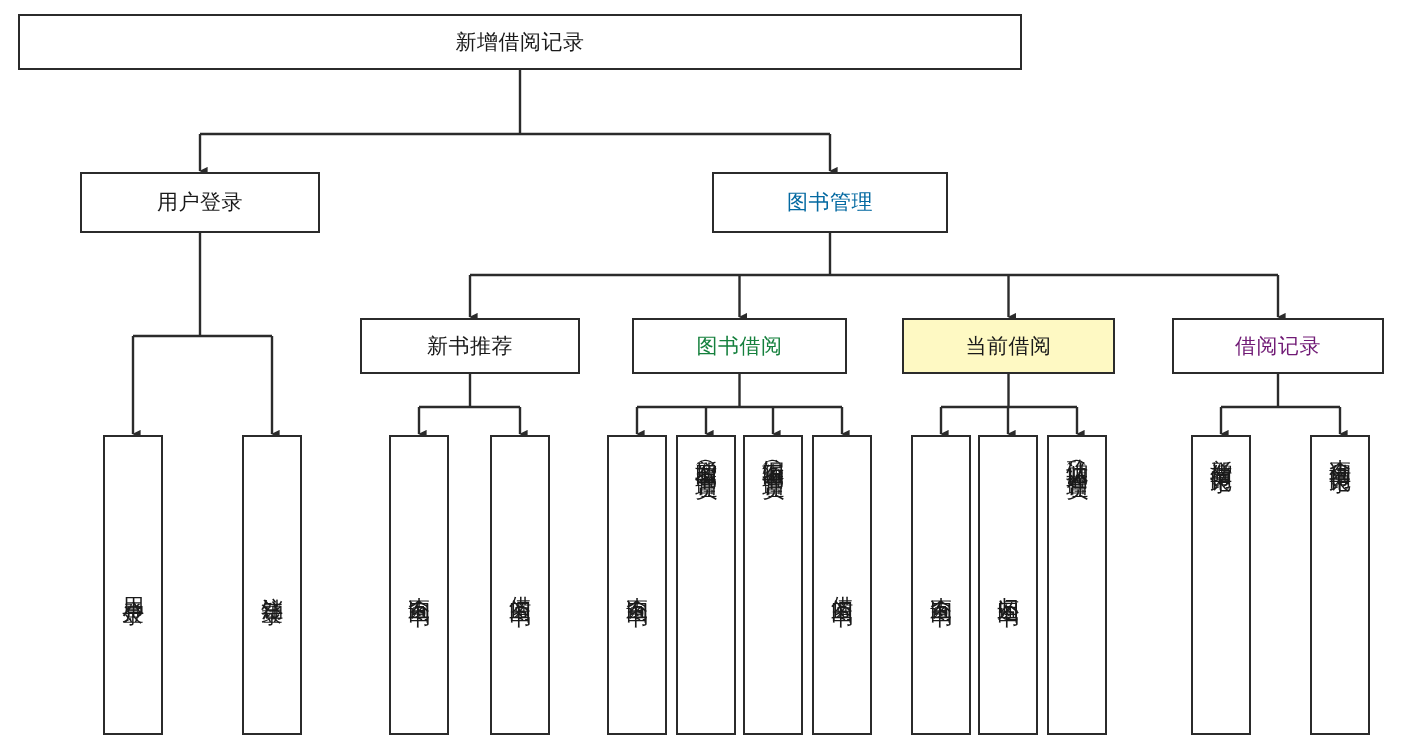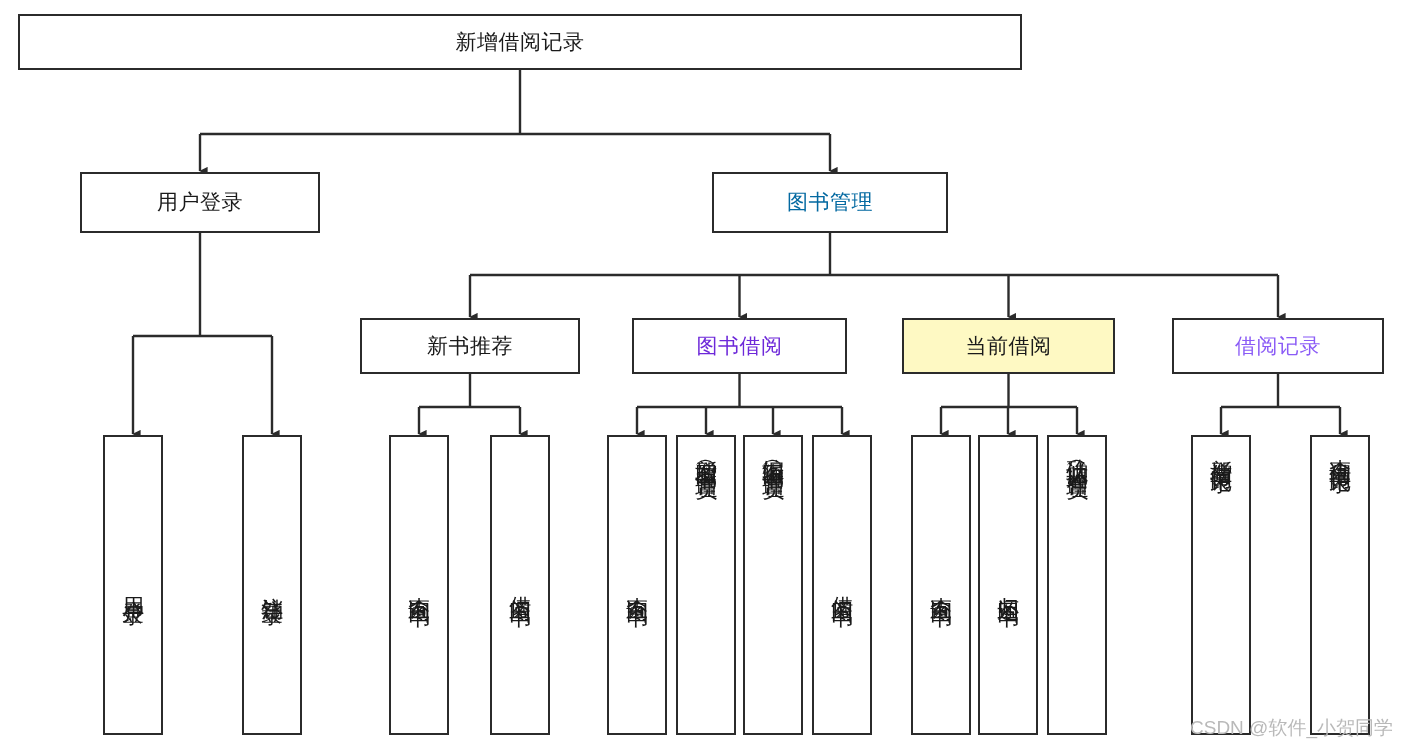--- a/index.html
+++ b/index.html
@@ -122,27 +122,27 @@
       <div class="node" style="left: 80px; top: 172px; width: 240px; height: 61px; border-color: rgb(43, 43, 43); background: rgb(255, 255, 255);">
         <span class="node-label" style="color: rgb(26, 26, 26);">用户登录</span>
       </div>
       <div class="node" style="left: 712px; top: 172px; width: 236px; height: 61px; border-color: rgb(43, 43, 43); background: rgb(255, 255, 255);">
         <span class="node-label" style="color: #0369a1;">图书管理</span>
       </div>
       <div class="node" style="left: 360px; top: 318px; width: 220px; height: 56px; border-color: rgb(43, 43, 43); background: rgb(255, 255, 255);">
         <span class="node-label" style="color: rgb(26, 26, 26);">新书推荐</span>
       </div>
       <div class="node" style="left: 632px; top: 318px; width: 215px; height: 56px; border-color: rgb(43, 43, 43); background: rgb(255, 255, 255);">
-        <span class="node-label" style="color: #6d28d9;">图书借阅</span>
+        <span class="node-label" style="color: #15803d;">图书借阅</span>
       </div>
       <div class="node" style="left: 902px; top: 318px; width: 213px; height: 56px; border-color: rgb(43, 43, 43); background: #fef9c3;">
         <span class="node-label" style="color: rgb(26, 26, 26);">当前借阅</span>
       </div>
       <div class="node" style="left: 1172px; top: 318px; width: 212px; height: 56px; border-color: rgb(43, 43, 43); background: rgb(255, 255, 255);">
-        <span class="node-label" style="color: #8b5cf6;">借阅记录</span>
+        <span class="node-label" style="color: #701a75;">借阅记录</span>
       </div>
       <div class="node vertical center-v" style="left: 103px; top: 435px; width: 60px; height: 300px; border-color: rgb(43, 43, 43); background: rgb(255, 255, 255);">
         <span class="node-label" style="color: rgb(26, 26, 26);">用户登录</span>
       </div>
       <div class="node vertical center-v" style="left: 242px; top: 435px; width: 60px; height: 300px; border-color: rgb(43, 43, 43); background: rgb(255, 255, 255);">
         <span class="node-label" style="color: rgb(26, 26, 26);">注销登录</span>
       </div>
       <div class="node vertical center-v" style="left: 389px; top: 435px; width: 60px; height: 300px; border-color: rgb(43, 43, 43); background: rgb(255, 255, 255);">
         <span class="node-label" style="color: rgb(26, 26, 26);">查询图书</span>
       </div>
@@ -170,14 +170,13 @@
       <div class="node vertical" style="left: 1047px; top: 435px; width: 60px; height: 300px; border-color: rgb(43, 43, 43); background: rgb(255, 255, 255);">
         <span class="node-label" style="color: rgb(26, 26, 26);">确认归还（管理员）</span>
       </div>
       <div class="node vertical" style="left: 1191px; top: 435px; width: 60px; height: 300px; border-color: rgb(43, 43, 43); background: rgb(255, 255, 255);">
         <span class="node-label" style="color: rgb(26, 26, 26);">新增借阅记录</span>
       </div>
       <div class="node vertical" style="left: 1310px; top: 435px; width: 60px; height: 300px; border-color: rgb(43, 43, 43); background: rgb(255, 255, 255);">
         <span class="node-label" style="color: rgb(26, 26, 26);">查询借阅记录</span>
       </div>
     </div>
-  <div class="watermark" style="left: 1190px; top: 715px; color: rgb(185, 185, 185);">CSDN @软件_小贺同学</div>
 </div>
 
 </body></html>

